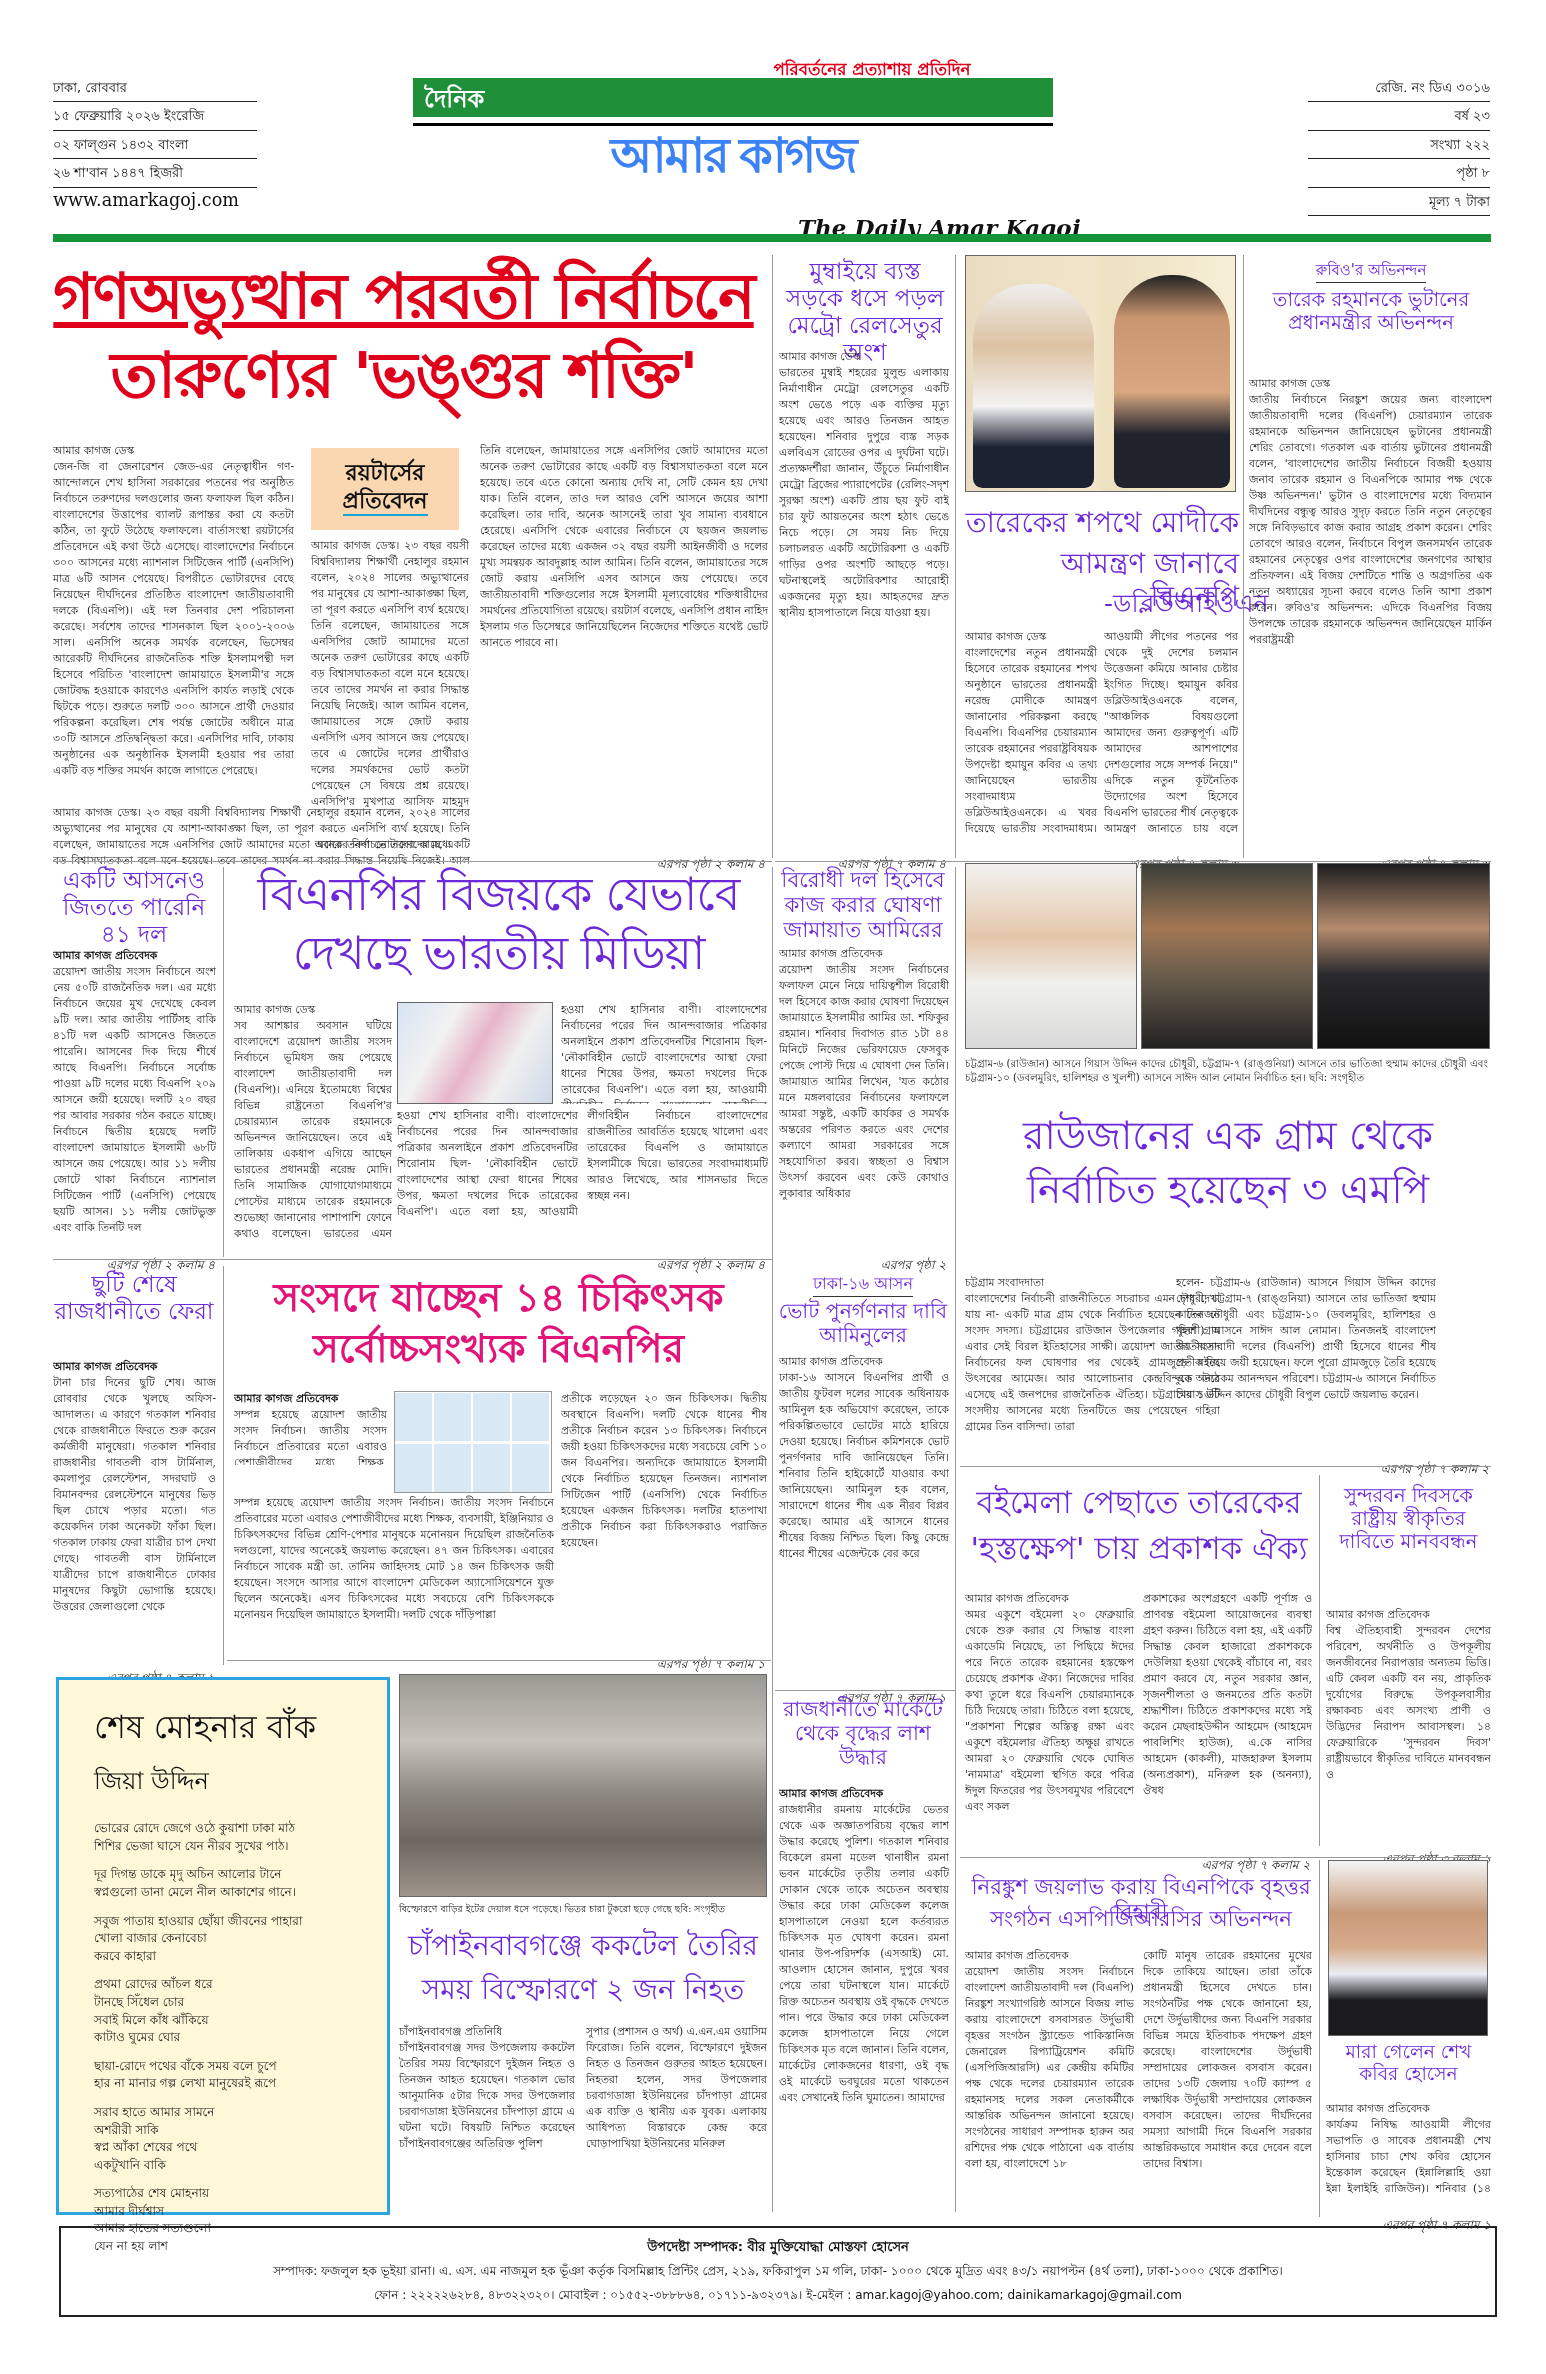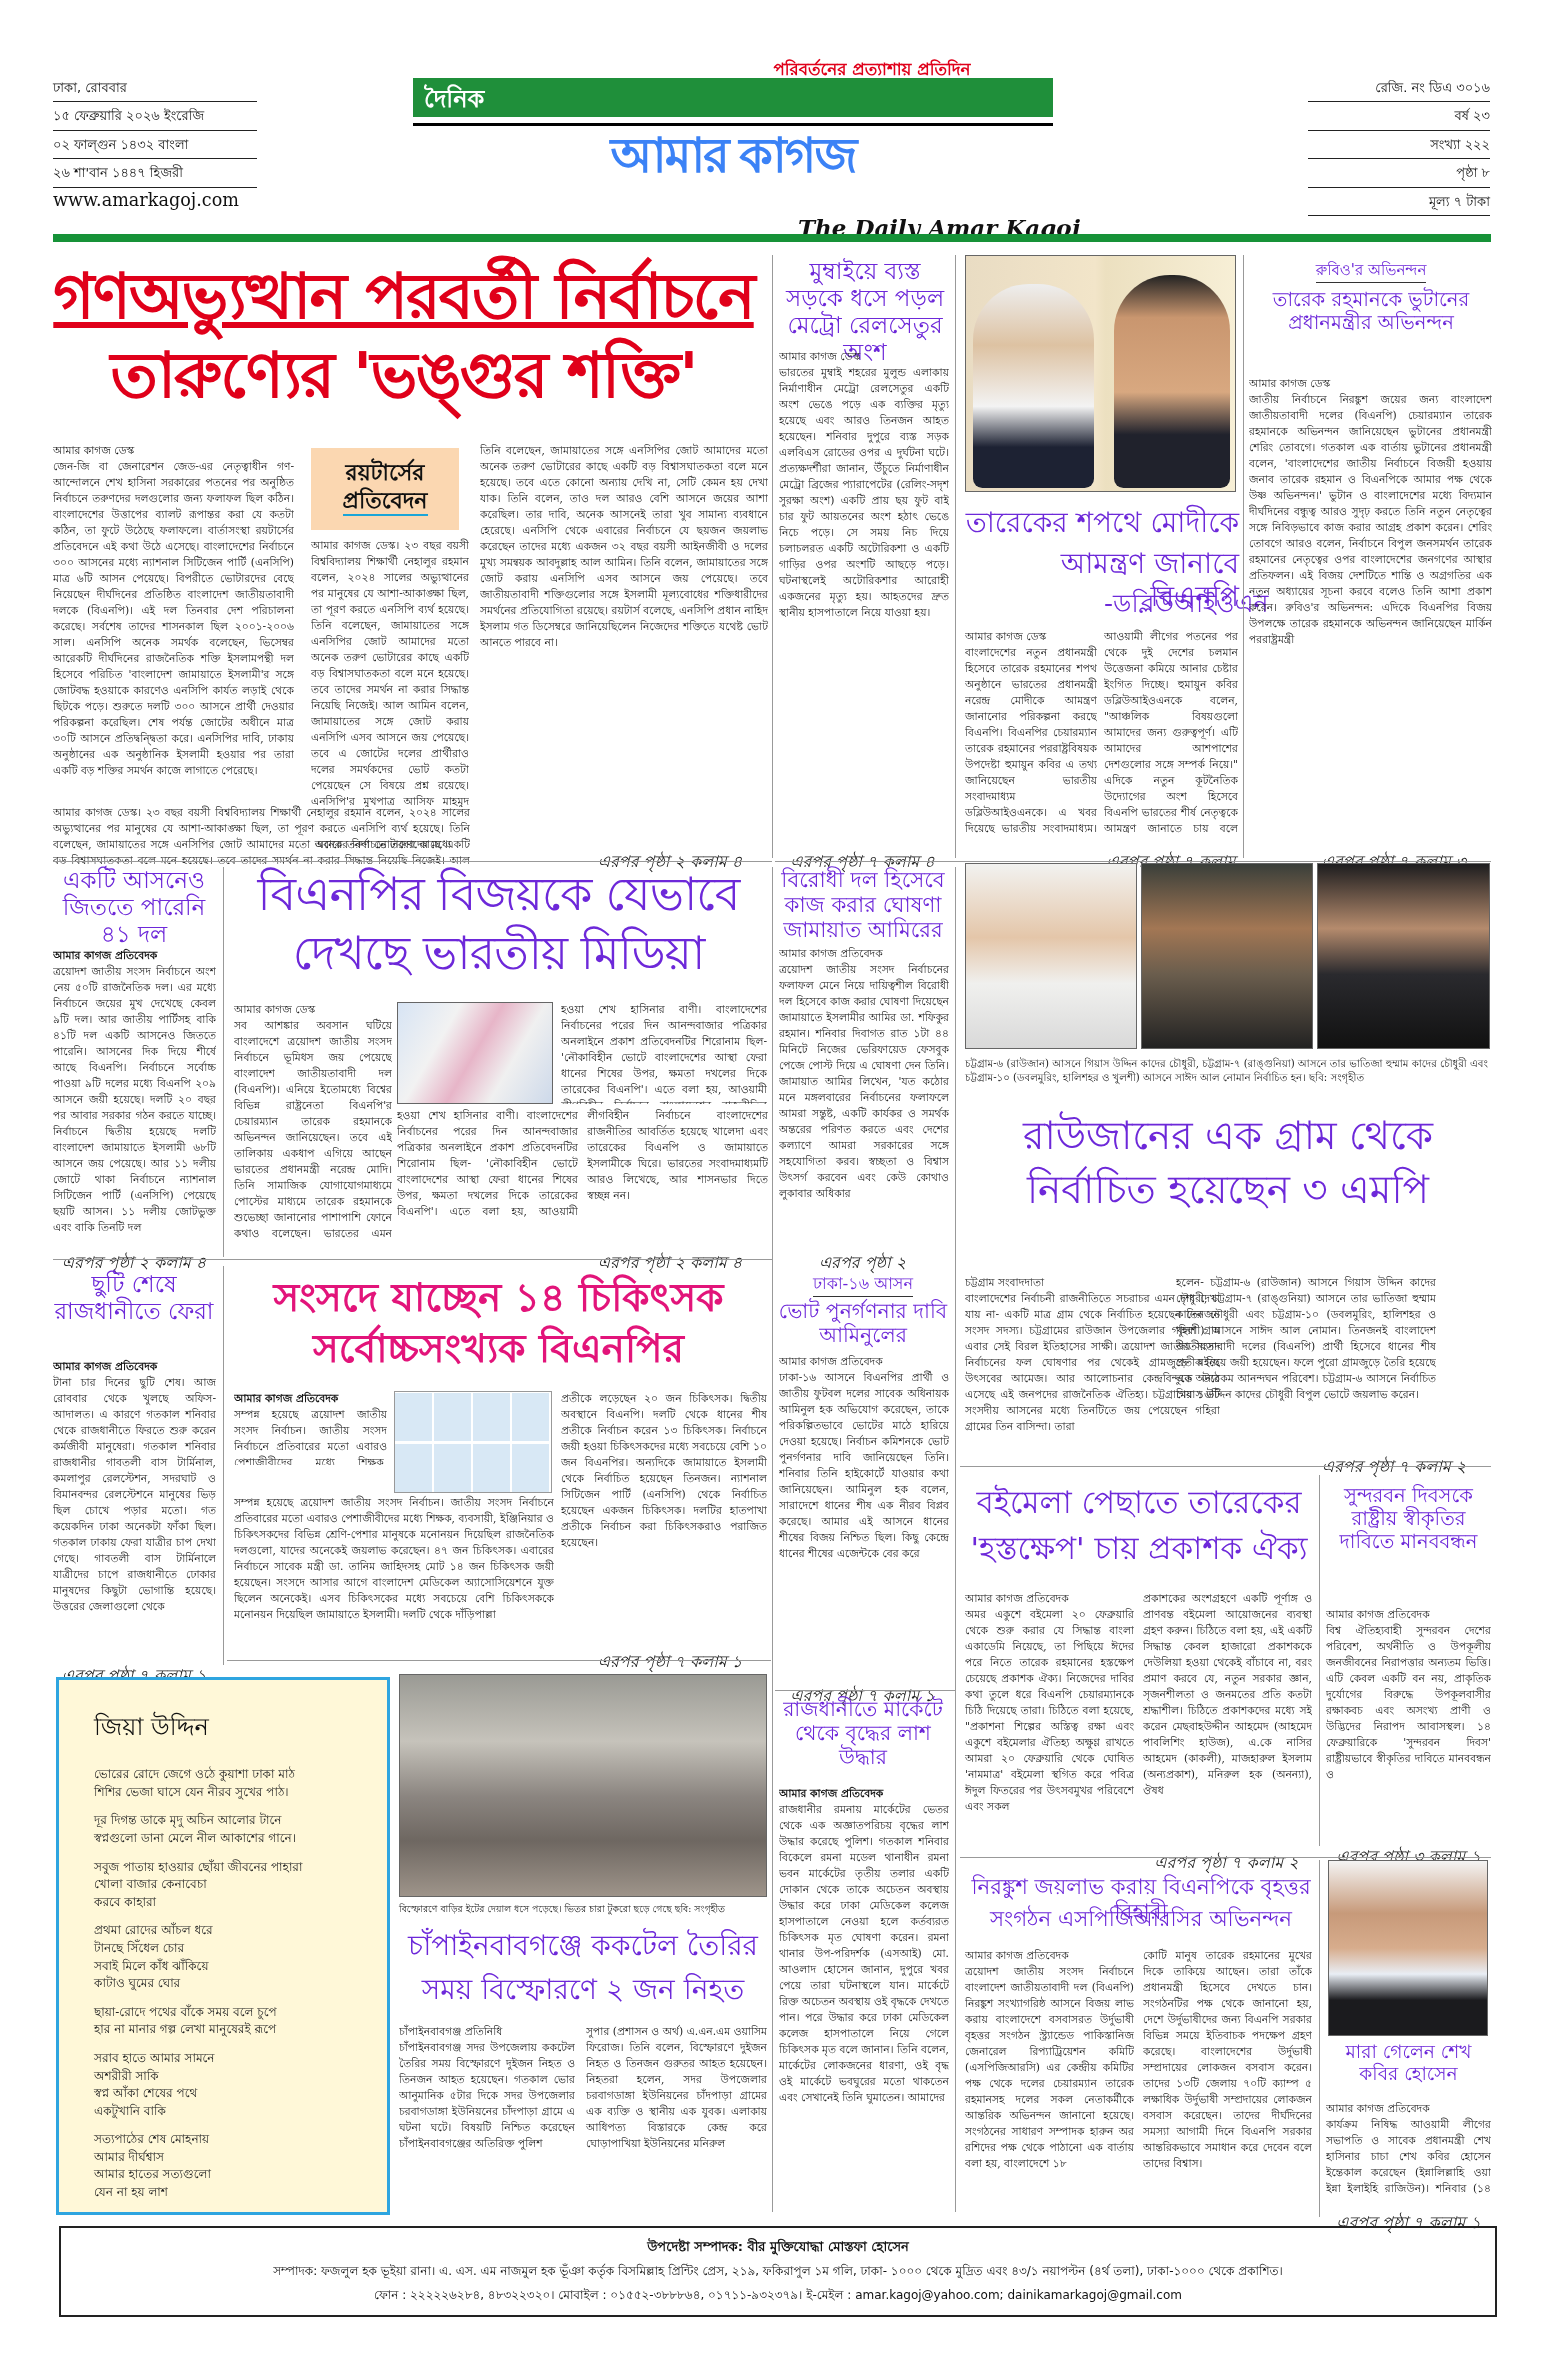--- a/index.html
+++ b/index.html
@@ -1,21 +1,21 @@
 <!DOCTYPE html>
 <html style="font-size:15px"><head>
 <meta charset="utf-8">
 <style>
   * { box-sizing: border-box; margin: 0; padding: 0; }
   html, body { width: 1546px; height: 2375px; background: #fff; overflow: hidden; }
   body { font-family: "DejaVu Sans", sans-serif; color: #111; position: relative; }
   .abs { position: absolute; }
   .body-text { font-family: "DejaVu Serif", serif; font-size: 10.7px; line-height: 16px; text-align: justify; color: #222; }
   .dateline { font-family: "DejaVu Sans", sans-serif; font-size: 10.7px; font-weight: bold; color: #111; line-height: 16px; }
-  .cont { font-family: "DejaVu Serif", serif; font-style: italic; font-size: 16px; text-align: center; color: #222; margin-top: 12px; }
+  .cont { font-family: "DejaVu Serif", serif; font-style: italic; font-size: 12px; text-align: right; color: #222; margin-top: 18px; }
   .hl { font-family: "DejaVu Sans", sans-serif; text-align: center; color: #6d28d9; line-height: 1.18; }
   .hl-red { color: #e0001a; font-weight: bold; }
   .hl-pink { color: #e2147a; font-weight: bold; }
   .photo { background: #c9c3b8; border: 0.9px solid #666; overflow: hidden; }
 
   
   #mast-left div { font-family: "DejaVu Sans", sans-serif; font-size: 13px; border-bottom: 1.9px solid #222; padding: 3.7px 0 2.8px; }
   #mast-left .url { font-family: "DejaVu Serif", serif; font-size: 17.6px; border-bottom: none; padding-top: 1.9px; }
   #mast-right div { font-family: "DejaVu Sans", sans-serif; font-size: 13px; border-bottom: 1.9px solid #222; padding: 3.7px 0 2.8px; text-align: right; }
   .logo-green { background: #1f8f3a; color: #fff; font-size: 24px; font-weight: bold; padding: 1.9px 11px; }
@@ -236,20 +236,21 @@
 
 <div class="abs hl" style="left:1325px; top:1484px; width:167px; font-size:19.5px;">সুন্দরবন দিবসকে রাষ্ট্রীয় স্বীকৃতির দাবিতে মানববন্ধন</div>
 <div class="abs body-text" style="left:1326px; top:1607px; width:165px; height:223px; overflow:hidden;">
   <div>আমার কাগজ প্রতিবেদক</div>
   <div>বিশ্ব ঐতিহ্যবাহী সুন্দরবন দেশের পরিবেশ, অর্থনীতি ও উপকূলীয় জনজীবনের নিরাপত্তার অন্যতম ভিত্তি। এটি কেবল একটি বন নয়, প্রাকৃতিক দুর্যোগের বিরুদ্ধে উপকূলবাসীর রক্ষাকবচ এবং অসংখ্য প্রাণী ও উদ্ভিদের নিরাপদ আবাসস্থল। ১৪ ফেব্রুয়ারিকে 'সুন্দরবন দিবস' রাষ্ট্রীয়ভাবে স্বীকৃতির দাবিতে মানববন্ধন ও</div>
 </div>
 <div class="abs cont" style="left:1326px; top:1832px; width:165px;">এরপর পৃষ্ঠা ৩ কলাম ১</div>
 <div class="hr" style="left:960px; top:1857px; width:531px;"></div>
 
 <div class="abs poem-box" style="left:56px; top:1677px; width:334px; height:538px;">
+  <div class="poem-title">শেষ মোহনার বাঁক</div>
   <div class="poem-author">জিয়া উদ্দিন</div>
   <div id="poem-stanzas">
       <div class="poem-stanza" style="white-space: pre-line;">ভোরের রোদে জেগে ওঠে কুয়াশা ঢাকা মাঠ
 শিশির ভেজা ঘাসে যেন নীরব সুখের পাঠ।</div>
       <div class="poem-stanza" style="white-space: pre-line;">দূর দিগন্ত ডাকে মৃদু অচিন আলোর টানে
 স্বপ্নগুলো ডানা মেলে নীল আকাশের গানে।</div>
       <div class="poem-stanza" style="white-space: pre-line;">সবুজ পাতায় হাওয়ার ছোঁয়া জীবনের পাহারা
 খোলা বাজার কেনাবেচা
 করবে কাহারা</div>
       <div class="poem-stanza" style="white-space: pre-line;">প্রথমা রোদের আঁচল ধরে

